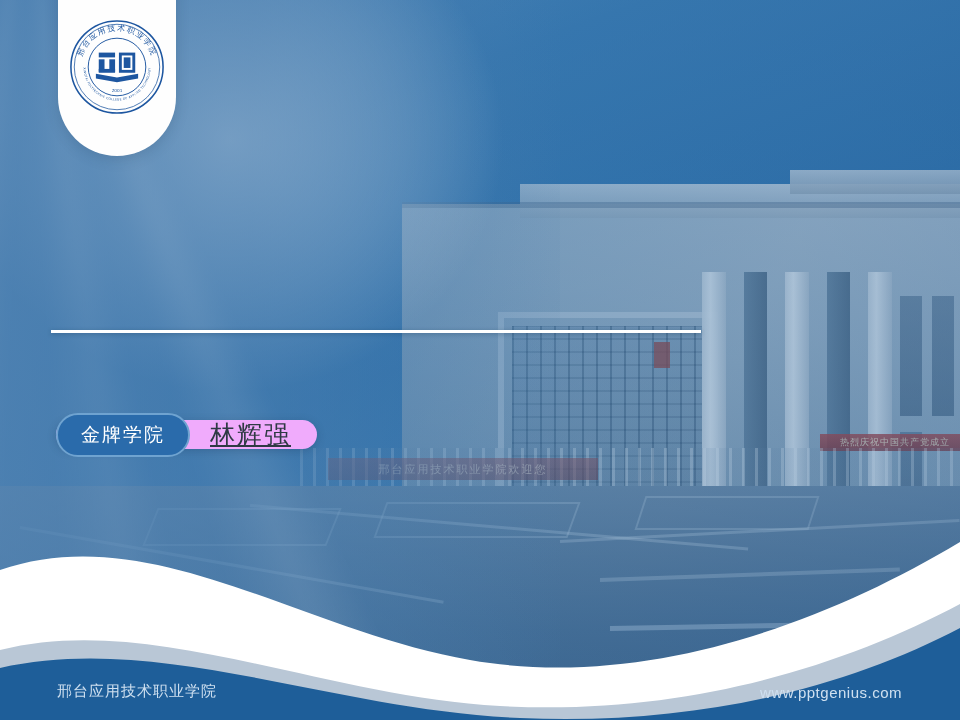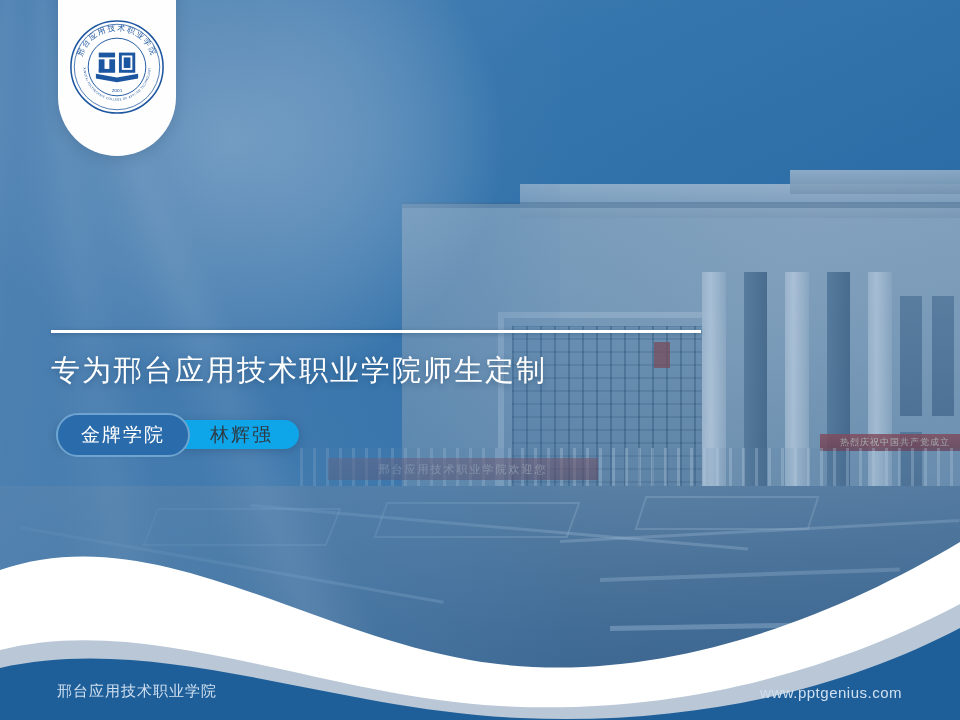--- a/index.html
+++ b/index.html
@@ -257,21 +257,21 @@
     letter-spacing: 2px;
     text-shadow: 0 2px 6px rgba(18,48,80,0.40);
     white-space: nowrap;
   }
 
   
   .badge {
     position: absolute;
     left: 56px; top: 420px;
     height: 29px;
-    background: #0ea5e9;
+    background: #f0abfc;
     border-radius: 22px;
     display: flex;
     align-items: center;
     box-shadow: 0 2px 9px rgba(18,48,80,0.25);
   }
   .badge-primary {
     height: 44px;
     padding: 0 23px;
     border-radius: 22px;
     background: #2a6bab;
@@ -280,23 +280,24 @@
     display: flex;
     align-items: center;
     color: #ffffff;
     font-size: 19px;
     letter-spacing: 2px;
     white-space: nowrap;
   }
   .badge-secondary {
     padding: 0 26px 0 20px;
     color: #2f3a44;
-    font-size: 19px;
+    font-size: 25px;
     letter-spacing: 2px;
     white-space: nowrap;
+    text-decoration: underline;
   }
 
   
   .waves {
     position: absolute;
     left: 0; bottom: 0; width: 960px; height: 220px;
   }
 
   .footer-left {
     position: absolute;
@@ -397,21 +398,20 @@
         <rect x="52" y="35" width="17" height="21"></rect>
         <rect x="55" y="38" width="11" height="15" fill="#ffffff"></rect>
         <rect x="57" y="40" width="7" height="11"></rect>
         <path d="M 28,57 L 50,61 L 72,57 L 72,62 L 50,66 L 28,62 Z"></path>
       </g>
       <text x="50" y="76" font-size="4.4" fill="#1d56a0" text-anchor="middle" font-family="'DejaVu Sans',sans-serif">2001</text>
     </svg>
   </div>
 
   <div class="divider"></div>
-  <div class="subtitle">专为邢台应用技术职业学院师生定制</div>
 
   <div class="badge">
     <span class="badge-primary">金牌学院</span>
     <span class="badge-secondary">林辉强</span>
   </div>
 
   <svg class="waves" viewBox="0 0 960 220" preserveAspectRatio="none">
     <path d="M0,70 C150,18 300,130 470,160 C640,190 820,126 960,42 L960,220 L0,220 Z" fill="#ffffff"></path>
     <path d="M0,150 C150,112 320,196 500,206 C680,216 840,168 960,104 L960,220 L0,220 Z" fill="#b9c7d6"></path>
     <path d="M0,168 C160,132 330,210 520,218 C700,226 850,186 960,128 L960,220 L0,220 Z" fill="#1e5e99"></path>

